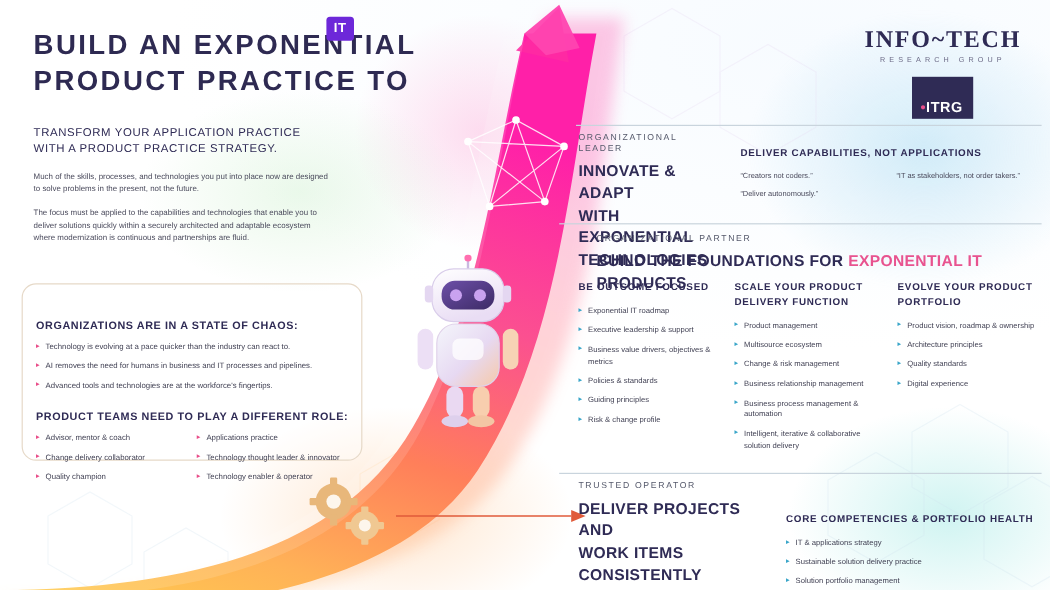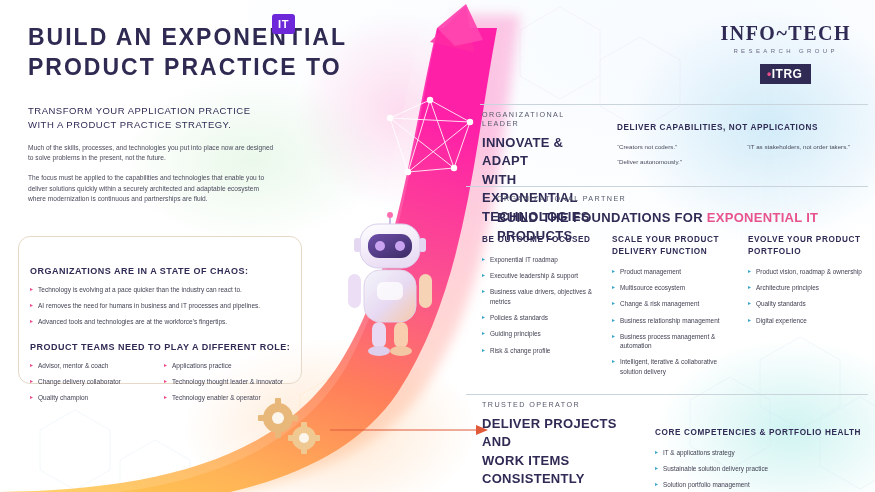--- a/index.html
+++ b/index.html
@@ -42,21 +42,21 @@
     font-size:23px;line-height:1.32;font-weight:bold;letter-spacing:2.0px;color:#2e2a52;}
   .title .ln{display:block;white-space:nowrap;}
   .it-badge{position:absolute;left:272px;top:14px;width:23px;height:20px;border-radius:3px;
     background:#6d28d9;color:#fff;font-size:11px;font-weight:bold;letter-spacing:.5px;
     display:flex;align-items:center;justify-content:center;}
 
   .logo{position:absolute;right:24px;top:22px;text-align:center;}
   .logo-main{font-family:"Liberation Serif", serif;font-size:20px;letter-spacing:1.5px;color:#2f2b55;font-weight:bold;}
   .logo-sub{font-size:6px;letter-spacing:3.4px;color:#6c6a86;margin-top:3px;}
   .logo-itrg{margin-top:10px;display:inline-block;background:#2f2b55;color:#fff;
-    font-size:12px;font-weight:bold;letter-spacing:.5px;padding:3px 9px 3px 7px;}
+    font-size:12px;font-weight:bold;letter-spacing:.5px;padding:18px 9px 3px 7px;}
   .logo-itrg .dot{color:#e94e8a;}
 
   
   .intro{position:absolute;left:28px;top:104px;width:250px;}
   .intro h3{margin:0 0 10px 0;font-size:9.5px;line-height:1.5;letter-spacing:.5px;color:#2f2b55;font-weight:normal;text-transform:uppercase;}
   .intro p{margin:0 0 9px 0;font-size:6.6px;line-height:1.62;color:#4a4a5c;}
 
   
   .chaos-card{position:absolute;left:18px;top:236px;width:282px;height:146px;
     border:1px solid #e6d9c8;border-radius:12px;background:rgba(255,255,255,.30);}

